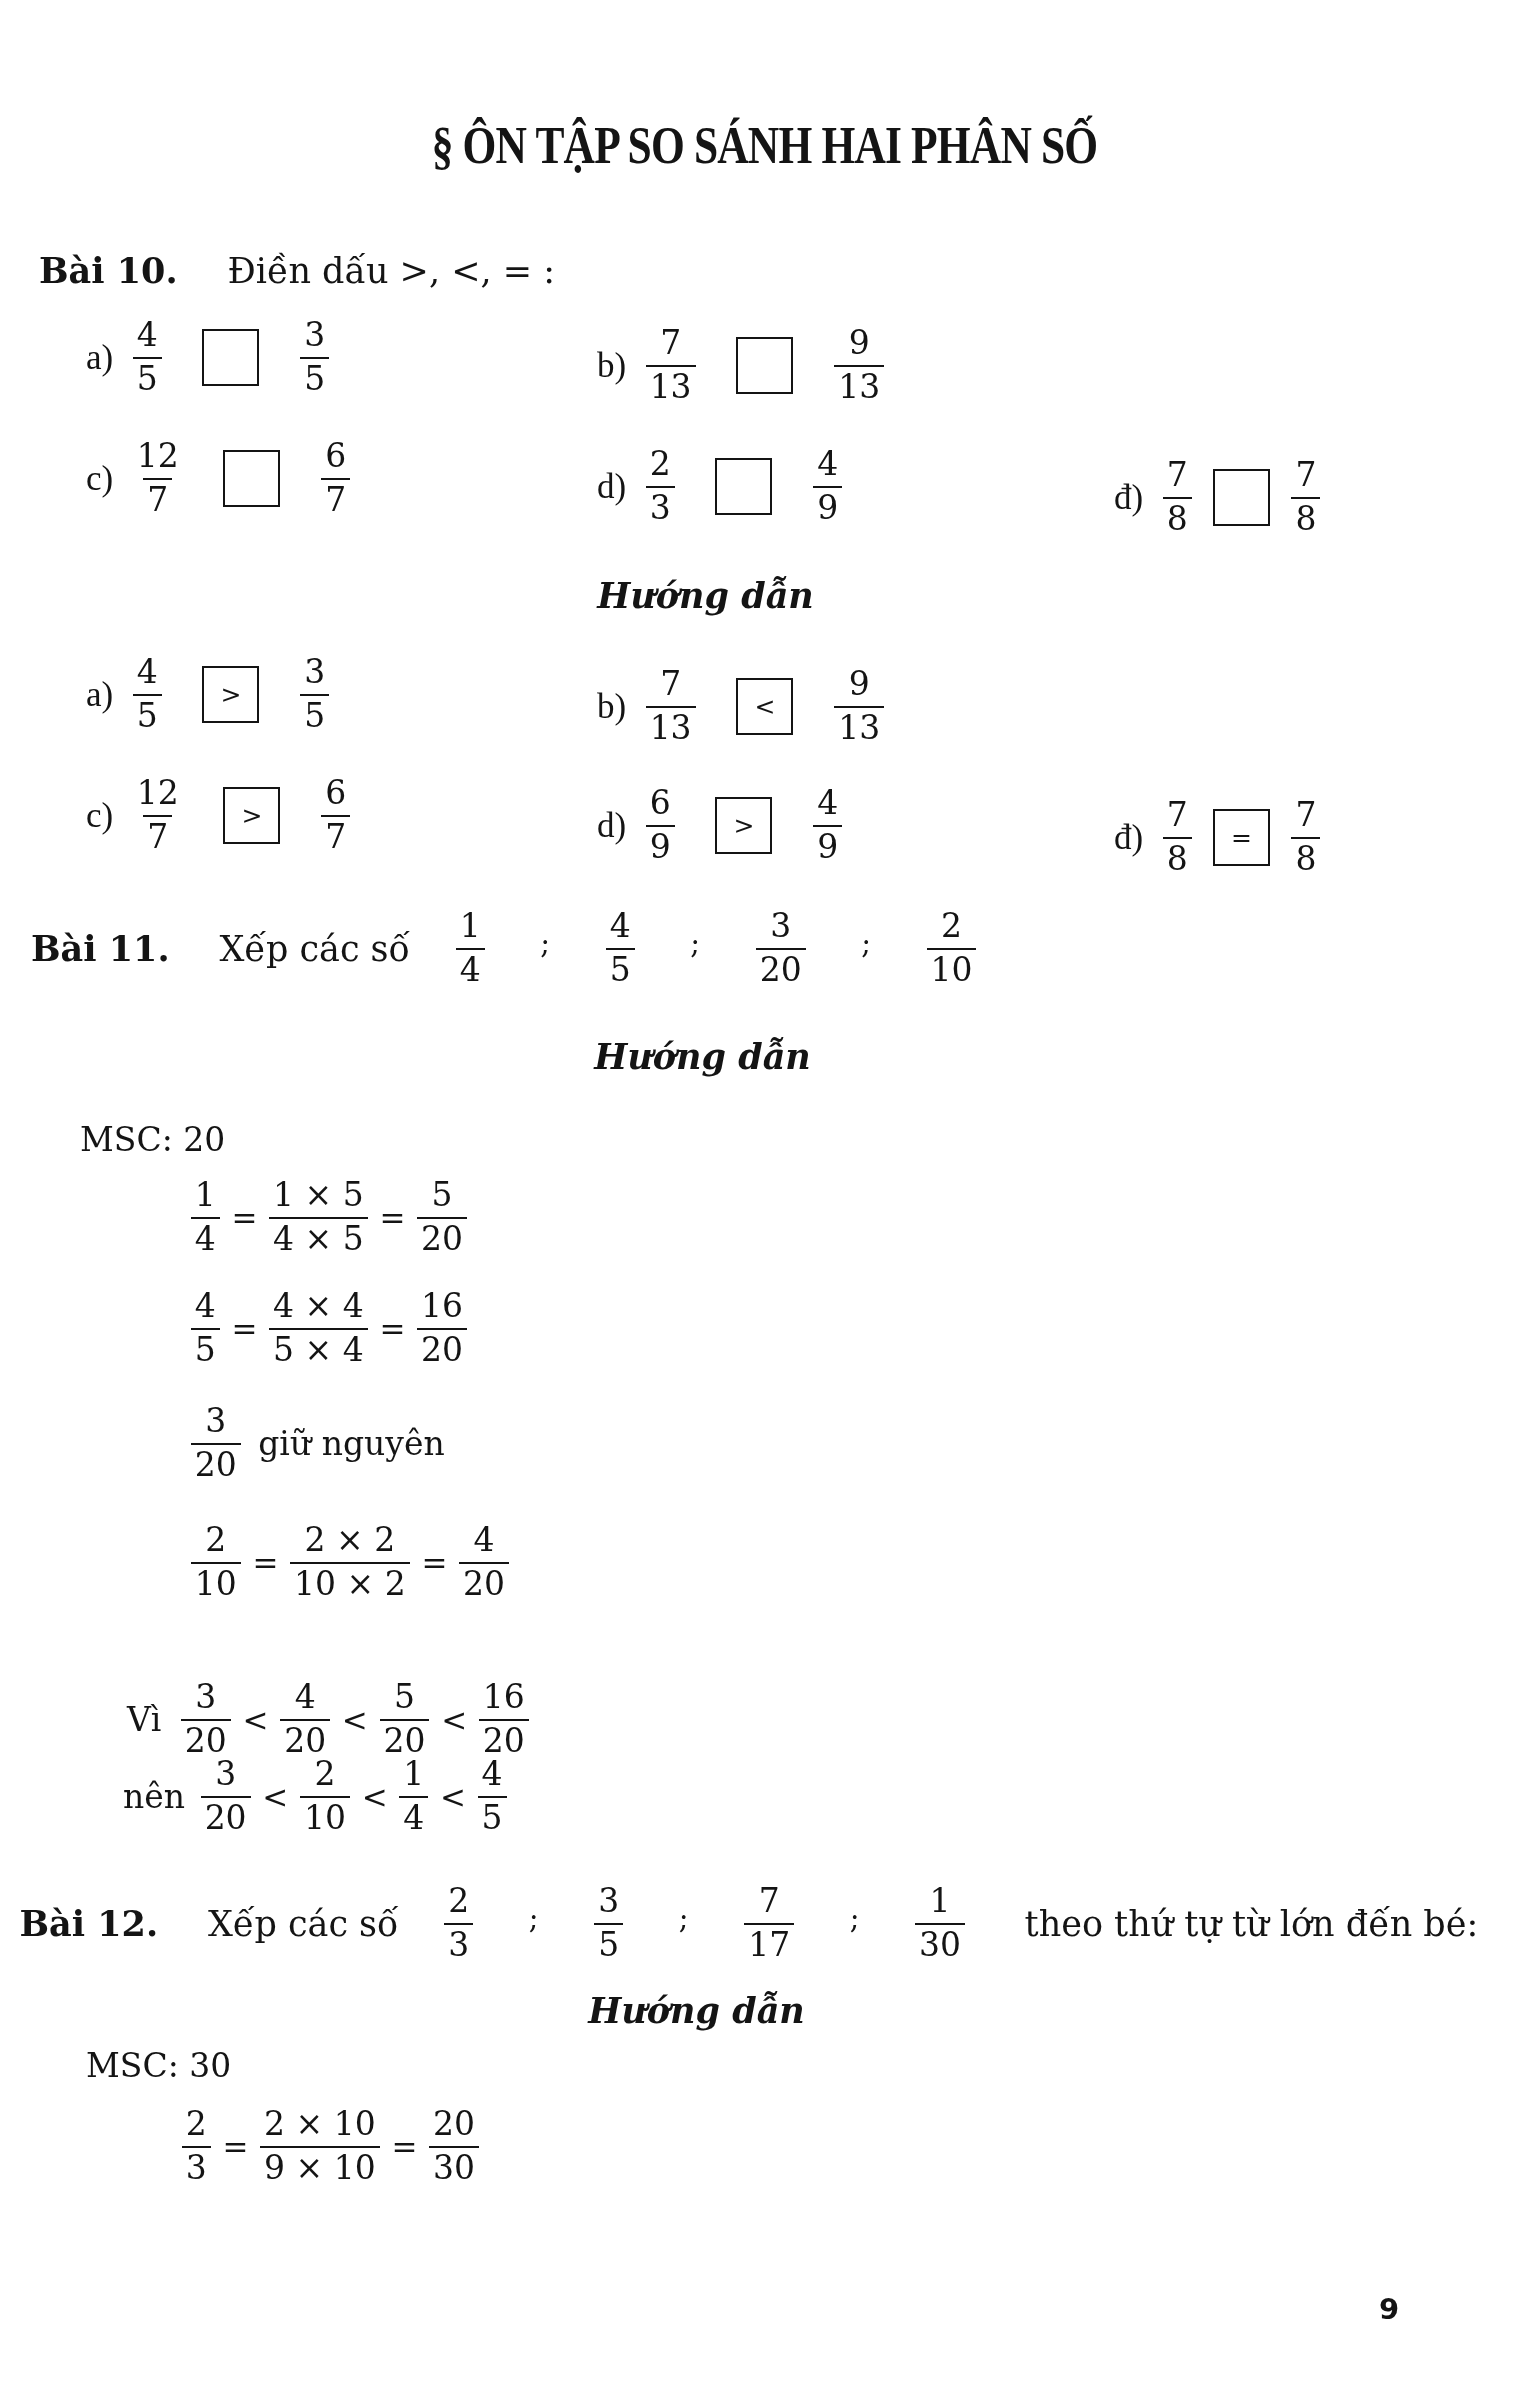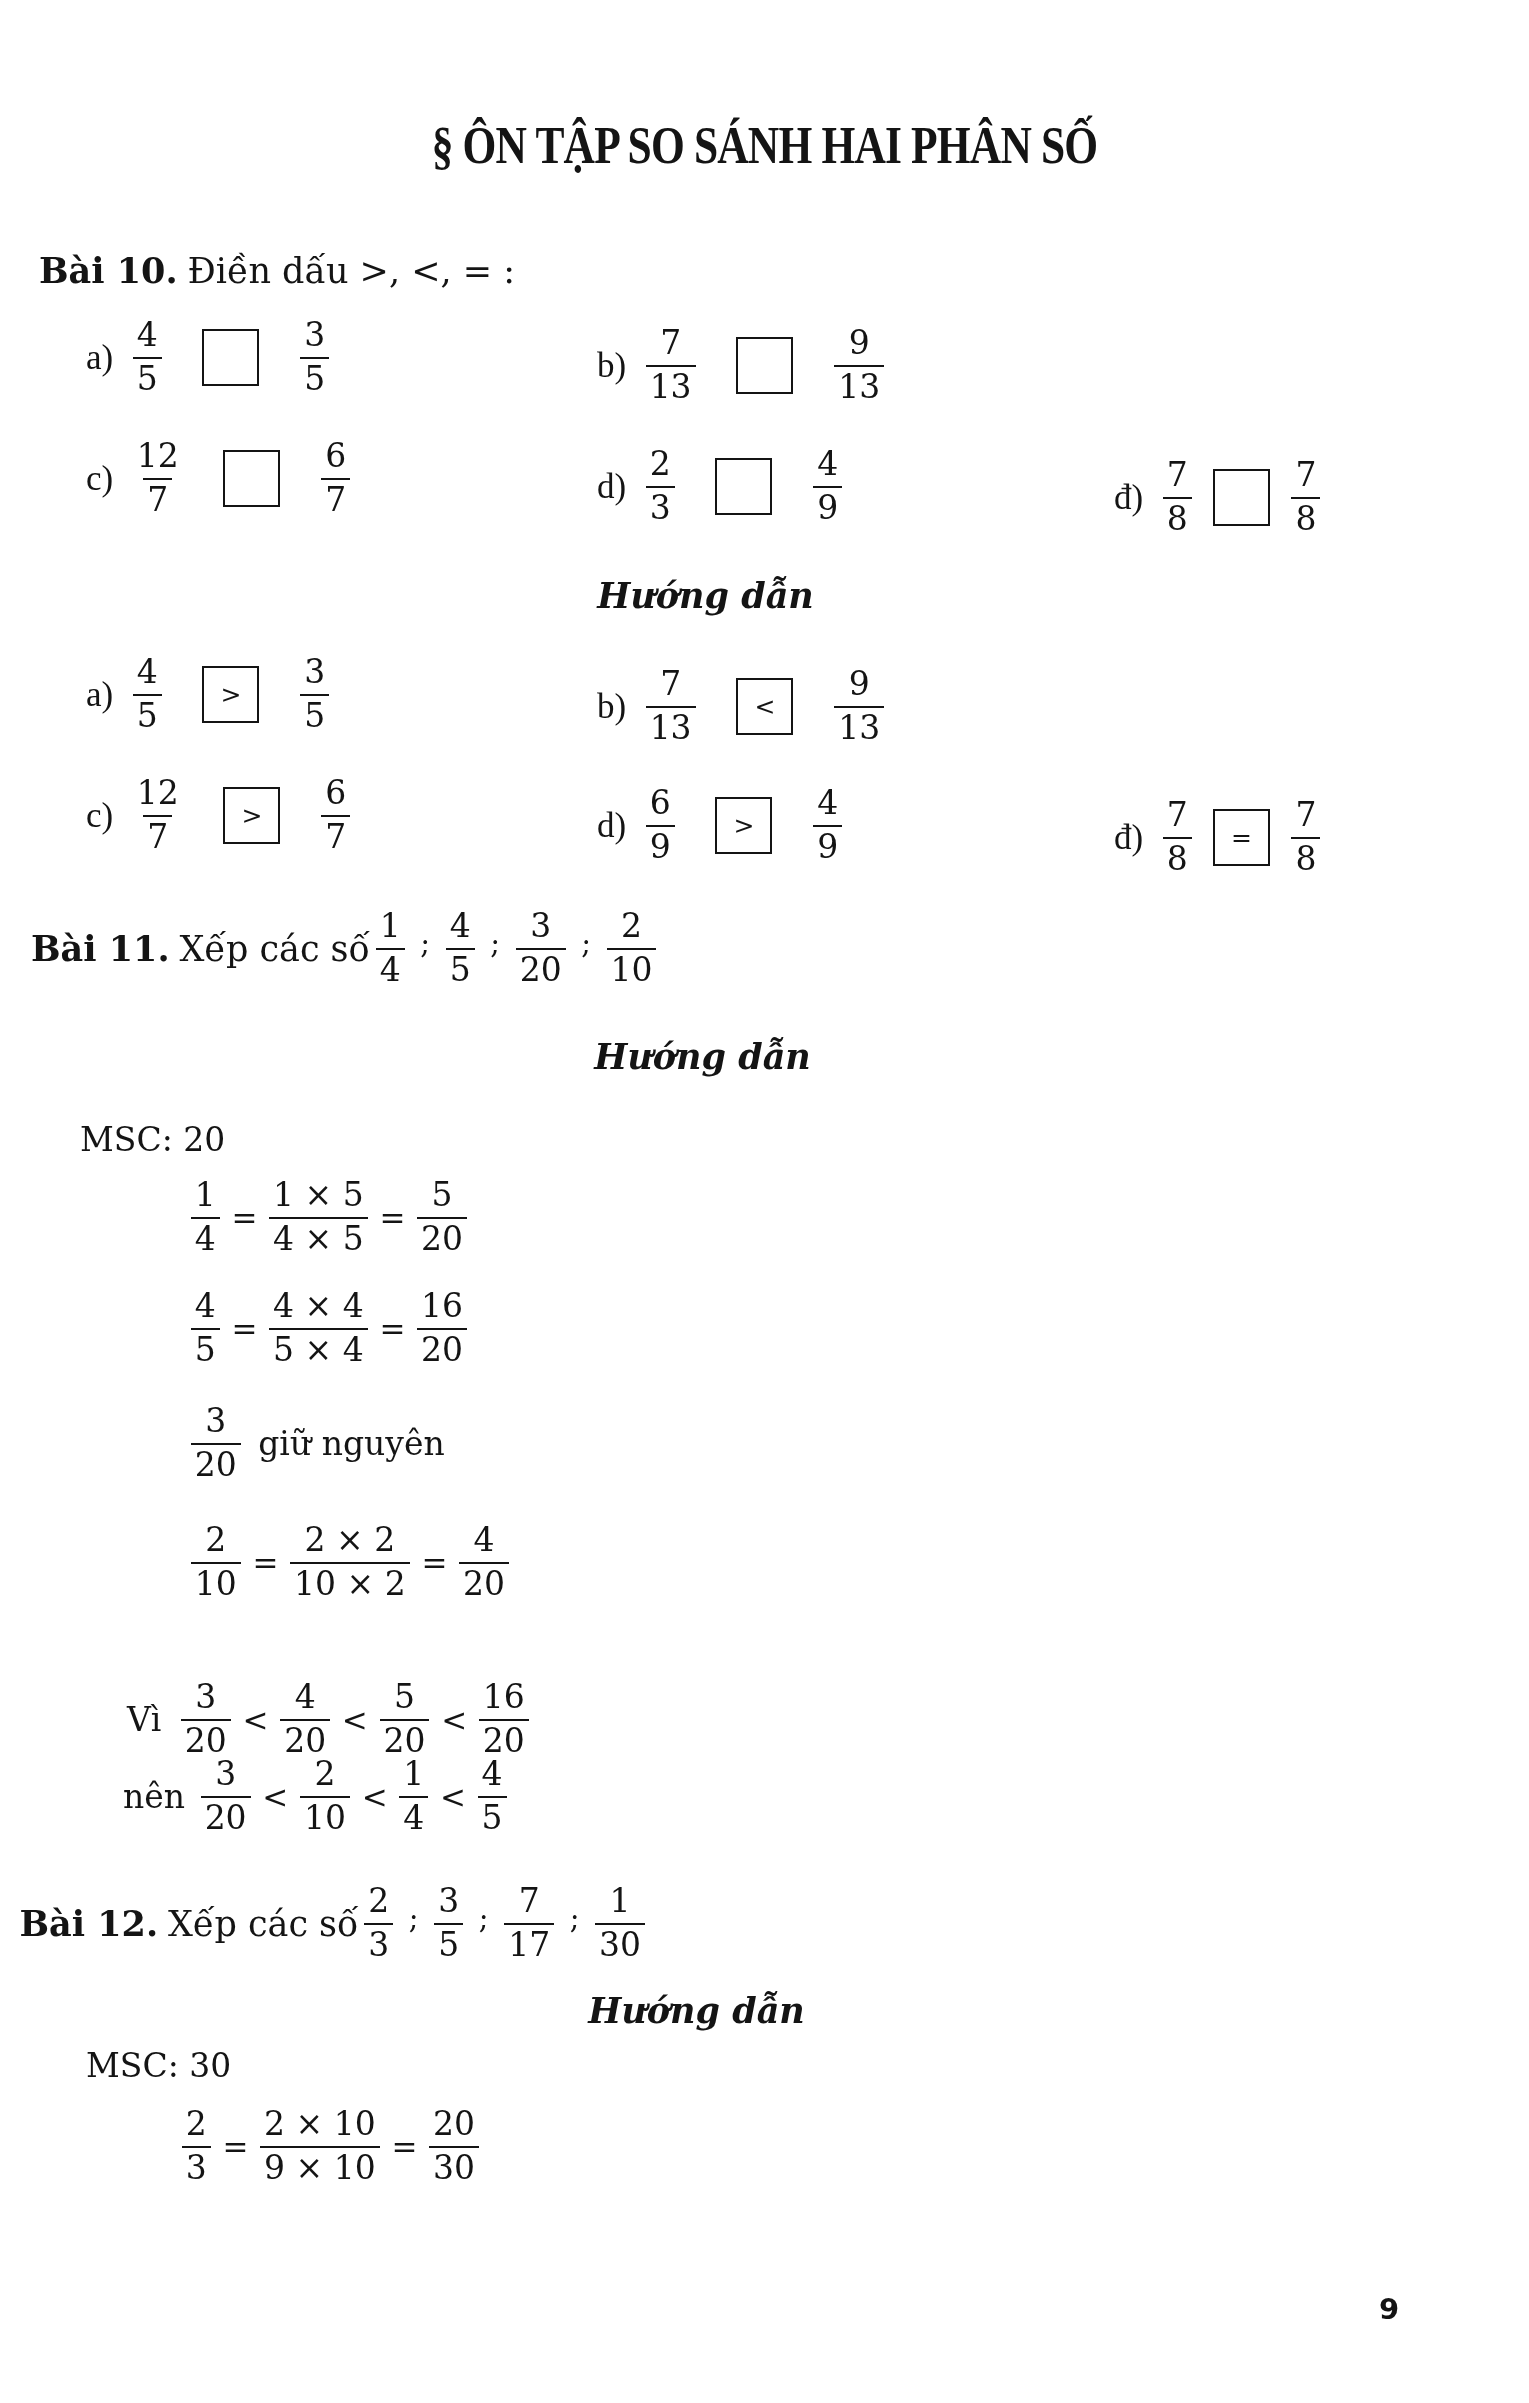--- a/index.html
+++ b/index.html
@@ -9,21 +9,21 @@
     font-family: "DejaVu Serif", "Liberation Serif", serif;
   }
   .abs { position: absolute; }
   .title {
     left: 0; width: 1529px; top: 115px; text-align: center;
     font-family: "Liberation Serif", serif; font-weight: bold;
     font-size: 53px; letter-spacing: -1px; transform: scaleX(0.82);
   }
   .bai-head {
     font-family: "DejaVu Serif", serif; font-size: 35px; white-space: nowrap;
-    display: flex; align-items: center;
+    display: flex; align-items: center; gap: 40px;
   }
   .bai-head b { font-weight: bold; margin-right: 9.8px; }
   .guide {
     font-family: "DejaVu Serif", serif; font-weight: bold; font-style: italic;
     font-size: 35px; left: 0; width: 1529px; text-align: center;
   }
   .item { display: flex; align-items: center; white-space: nowrap;
           font-family: "Liberation Serif", serif; font-size: 35px; }
   .lbl { font-family: "Liberation Serif", serif; font-size: 35px; margin-right: 13.7px; }
   .frac { display: inline-flex; flex-direction: column; align-items: center;
@@ -317,20 +317,21 @@
   <span class="sep">;</span>
   <span class="frac">
       <span class="num">7</span>
       <span class="den">17</span>
     </span>
   <span class="sep">;</span>
   <span class="frac">
       <span class="num">1</span>
       <span class="den">30</span>
     </span>
+  <span style="margin-left:13.7px;">theo thứ tự từ lớn đến bé:</span>
 </div>
 
 <div class="abs guide" style="top:1990px; left:-68px;">Hướng dẫn</div>
 
 <div class="abs txt" style="left:86px; top:2046px;">MSC: 30</div>
 
 <div class="abs item" style="left:176px; top:2107px;">
   <span class="frac">
       <span class="num">2</span>
       <span class="den">3</span>

